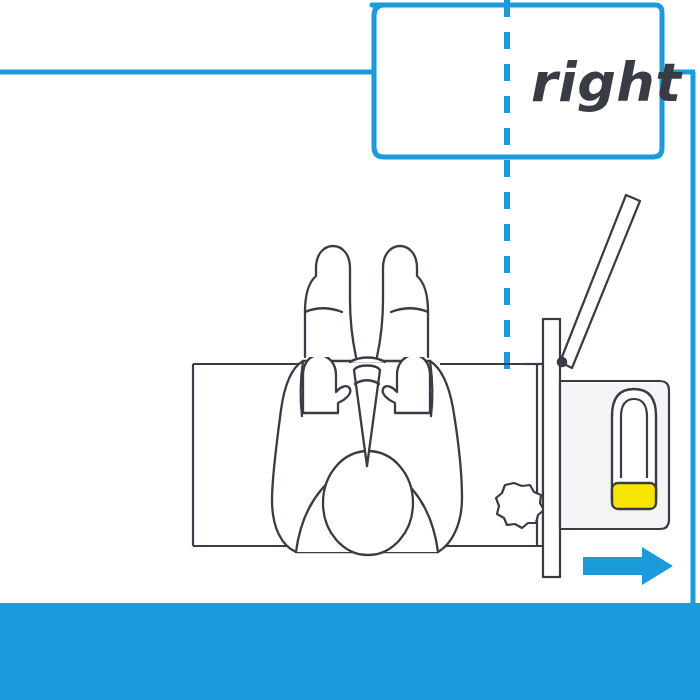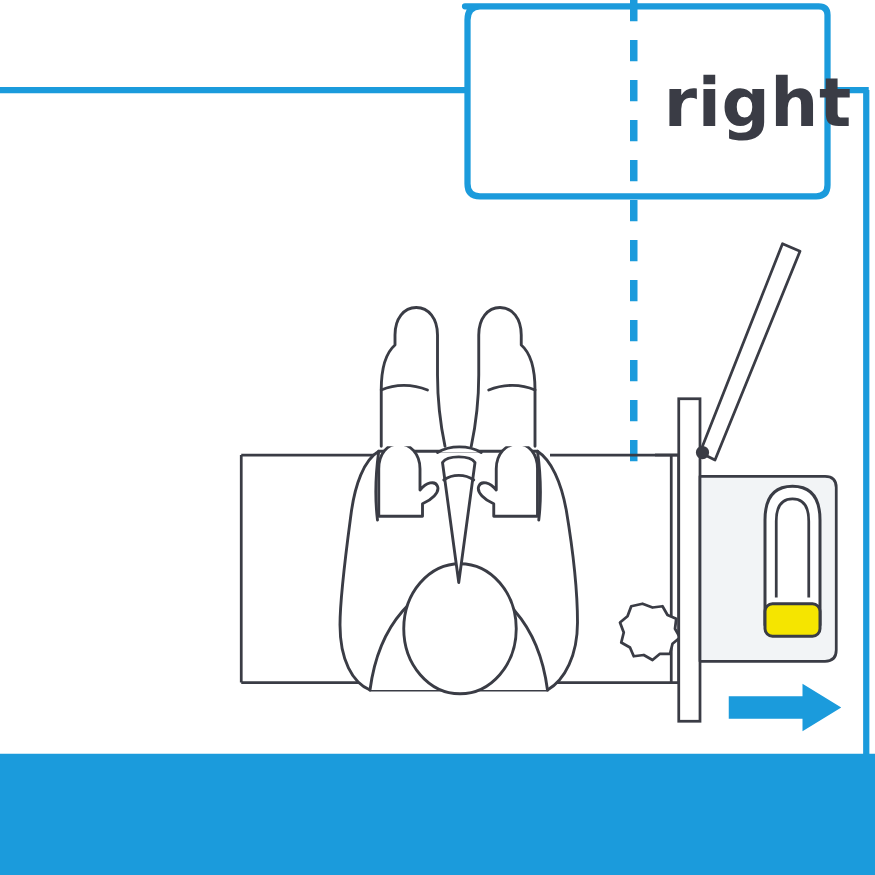--- a/index.html
+++ b/index.html
@@ -6,20 +6,21 @@
   body{
     width:700px;height:700px;
     font-family:"DejaVu Sans", sans-serif;
     overflow:hidden;
     position:relative;
   }
   #stage{
     position:relative;
     width:700px;height:556px;
     background:#ffffff;
+    font-style:italic;
   }
   #scene{position:absolute;left:0;top:0;width:700px;height:700px;}
   .label-text{
     font-family:"DejaVu Sans", sans-serif;
     font-size:54px;
     font-weight:600;
     fill:#3a3c45;
     letter-spacing:0.5px;
   }
 </style>

